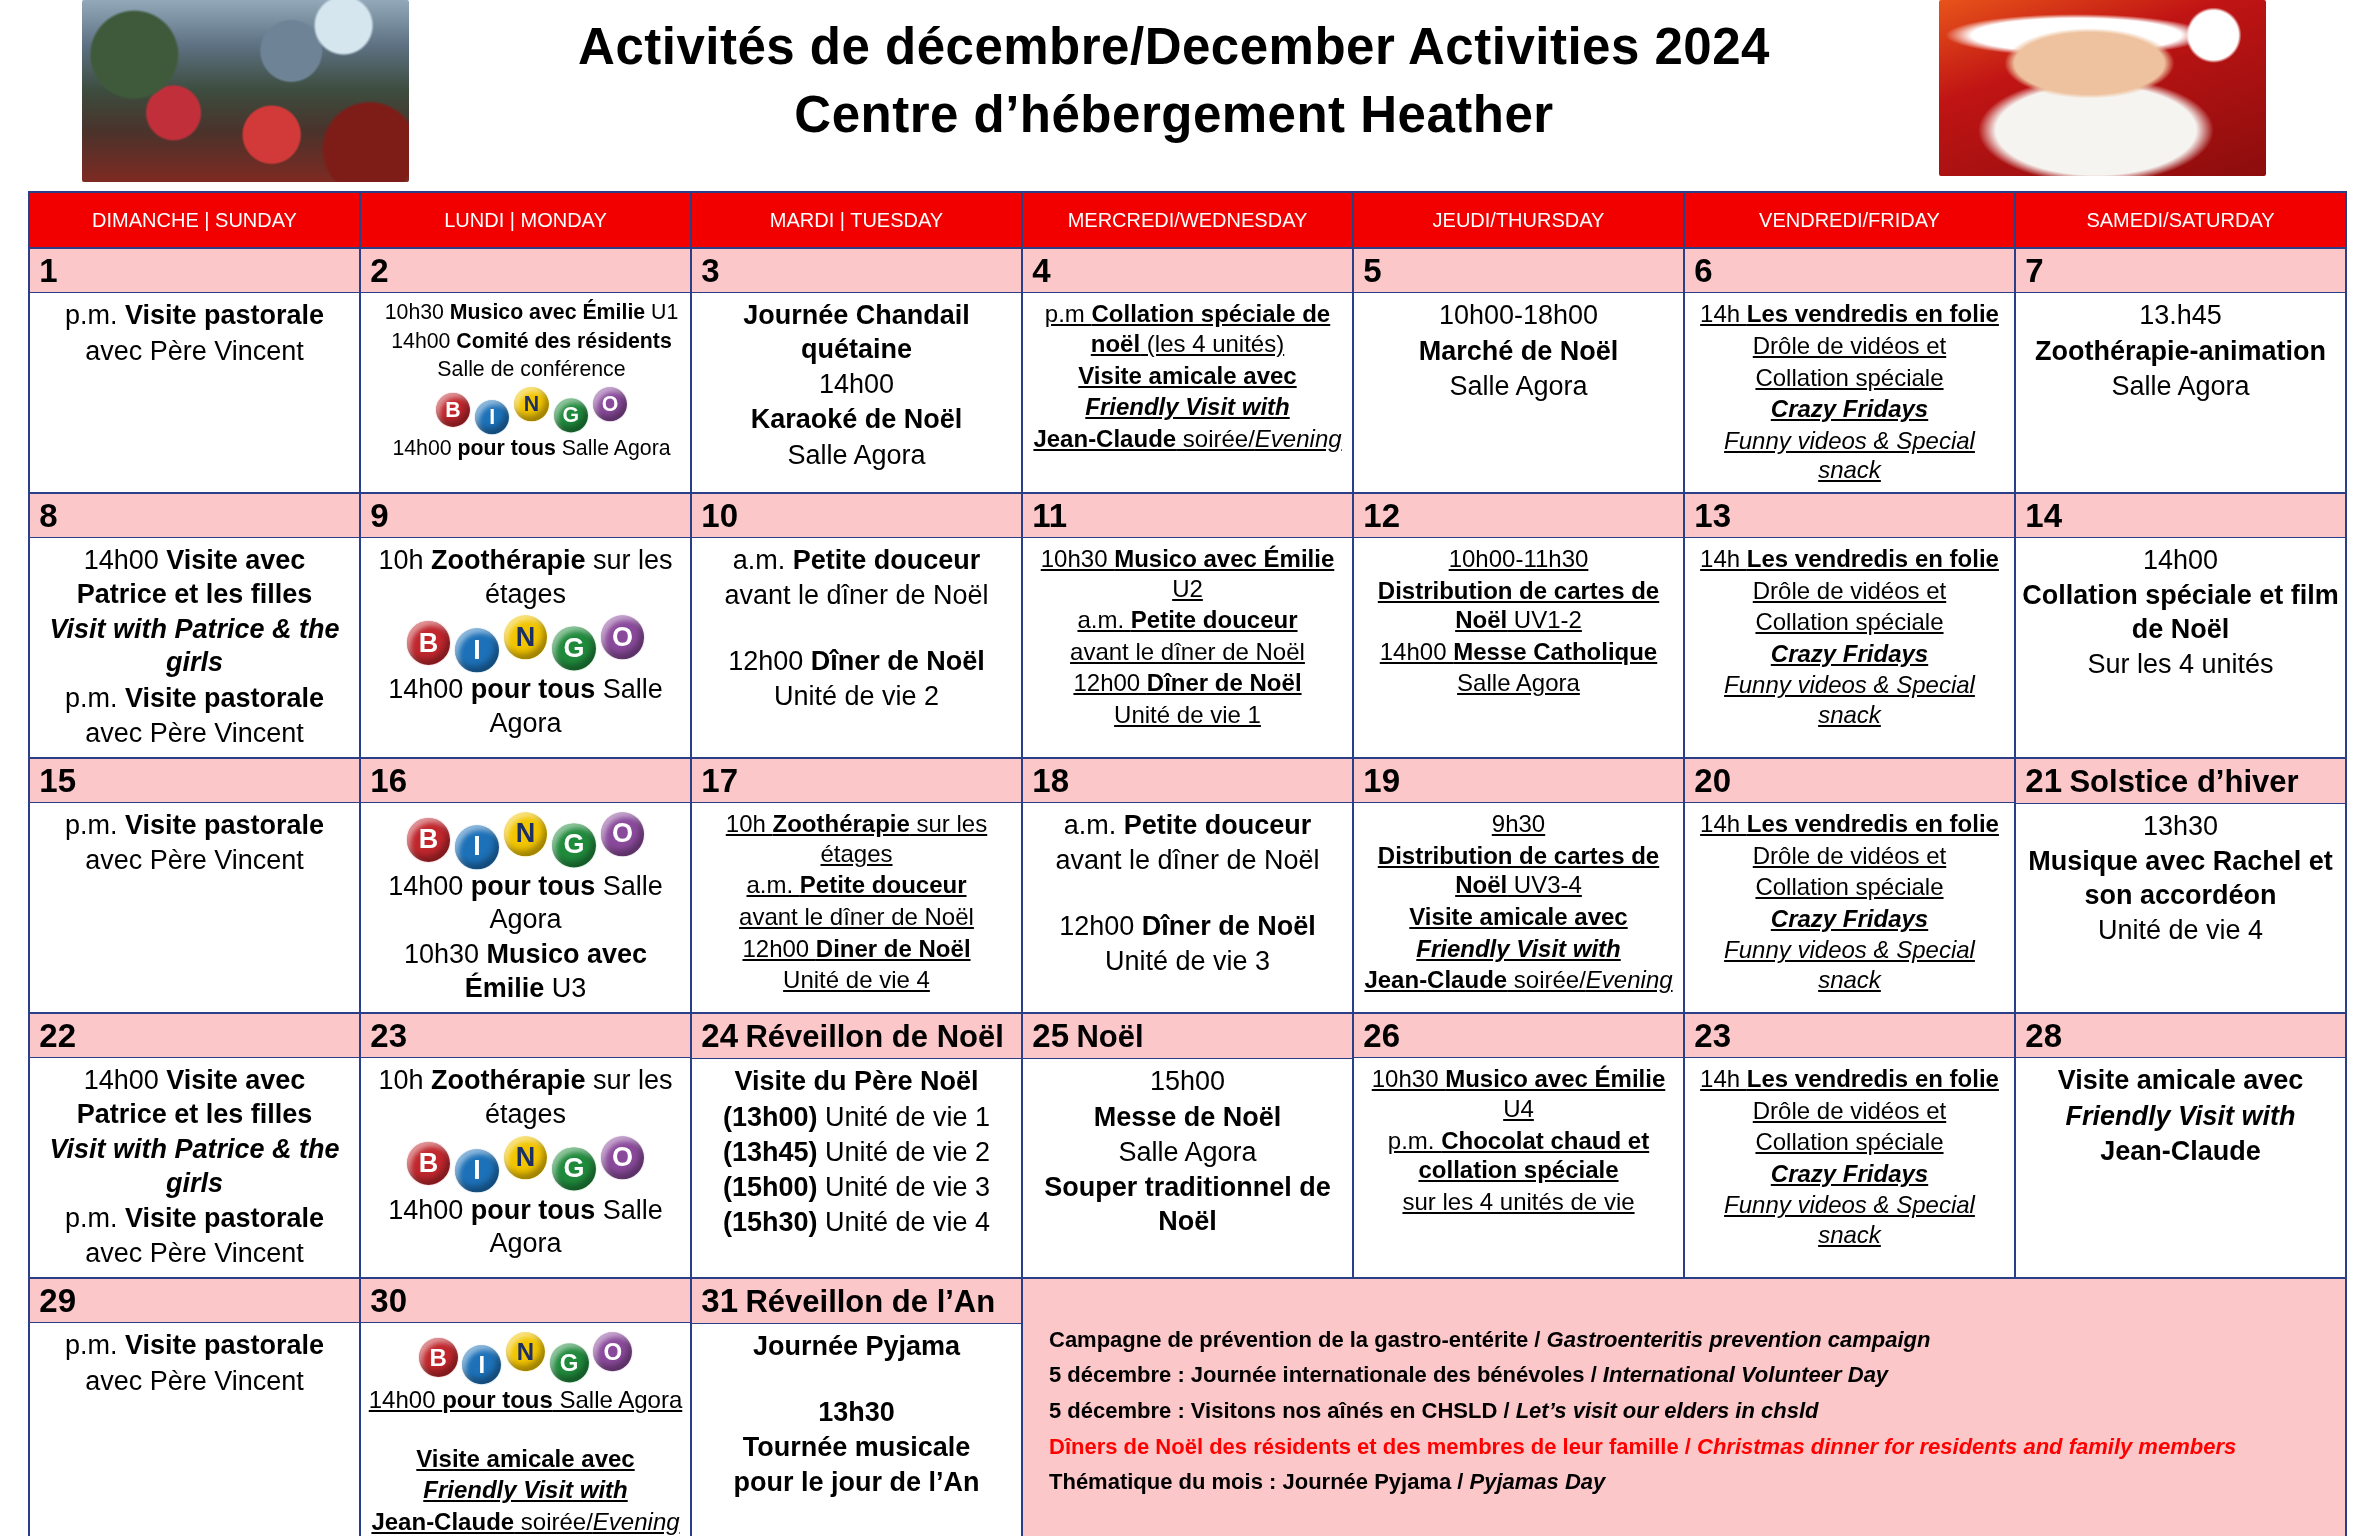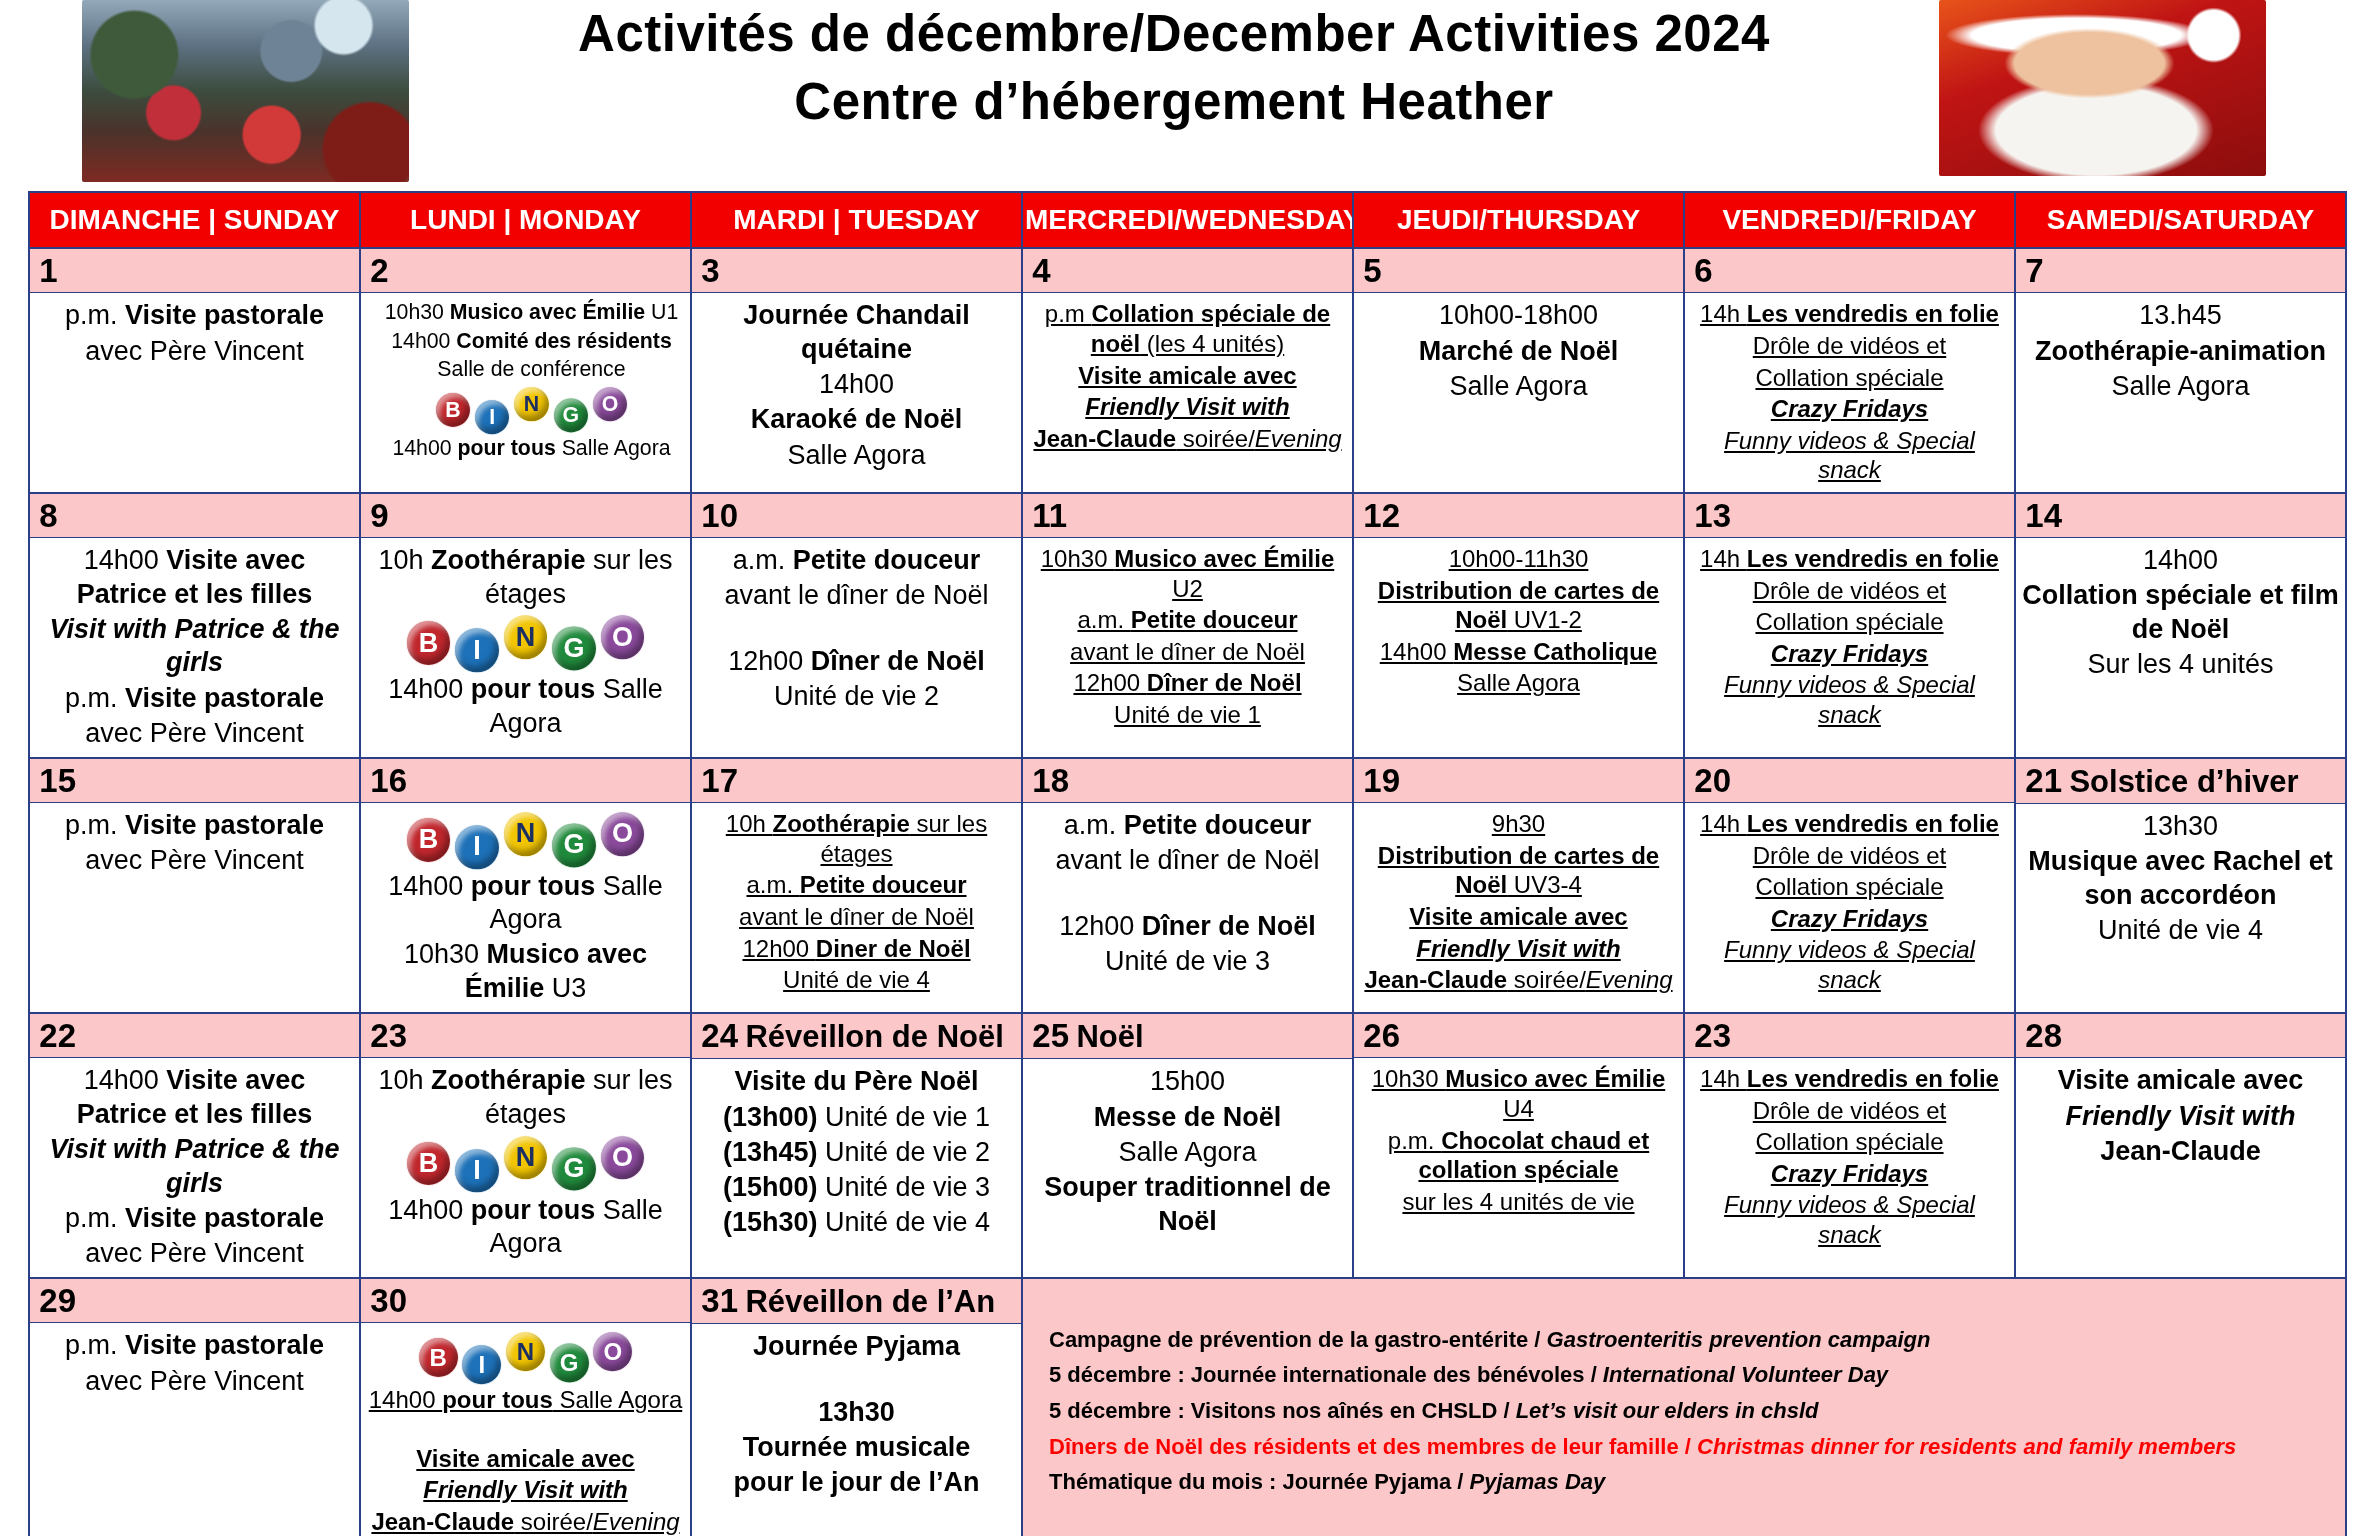--- a/index.html
+++ b/index.html
@@ -23,25 +23,25 @@
       radial-gradient(circle at 58% 74%, #d23a3a 0 12%, transparent 13%),
       radial-gradient(circle at 88% 82%, #7e1d18 0 14%, transparent 15%),
       linear-gradient(180deg,#93a9ba 0%,#5d7182 25%,#3c4c3e 50%,#4a332b 72%,#7e2a22 100%);}
   .photo-right{width:327px;height:176px;
     background:
       radial-gradient(circle at 84% 20%, #ffffff 0 8%, transparent 9%),
       radial-gradient(ellipse 26% 20% at 46% 36%, #eec29e 0 88%, transparent 100%),
       radial-gradient(ellipse 36% 30% at 48% 74%, #f6f4f0 0 85%, transparent 100%),
       radial-gradient(ellipse 40% 12% at 42% 20%, #ffffff 0 80%, transparent 100%),
       linear-gradient(160deg,#e8541a 0%,#c01414 35%,#8c0d0d 100%);}
-  .titlebox{flex:1;text-align:center;}
+  .titlebox{flex:1;text-align:center;padding-top:13px;}
   .title{font-weight:bold;font-size:51px;line-height:1.33;letter-spacing:0.5px;}
   
   table.cal{border-collapse:collapse;table-layout:fixed;width:2319px;margin:0 auto;}
-  .cal th{background:var(--red);color:#fff;font-size:28px;font-weight:bold;
+  .cal th{background:var(--red);color:#fff;font-size:20px;font-weight:normal;
           height:54px;border:2.8px solid var(--navy);padding:0 1.9px;overflow:hidden;}
   .cal td{border:2.8px solid var(--navy);padding:0;vertical-align:top;background:#fff;}
   .cal tbody tr:nth-child(1){height:224px;}
   .cal tbody tr:nth-child(2){height:241px;}
   .cal tbody tr:nth-child(3){height:241px;}
   .cal tbody tr:nth-child(4){height:241px;}
   .cal tbody tr:nth-child(5){height:236px;}
   .cellwrap{display:flex;flex-direction:column;height:100%;}
   .daybar{background:var(--pink);min-height:43px;line-height:43px;padding-left:9.3px;
           font-weight:bold;font-size:33px;border-bottom:1.9px solid var(--navy);

